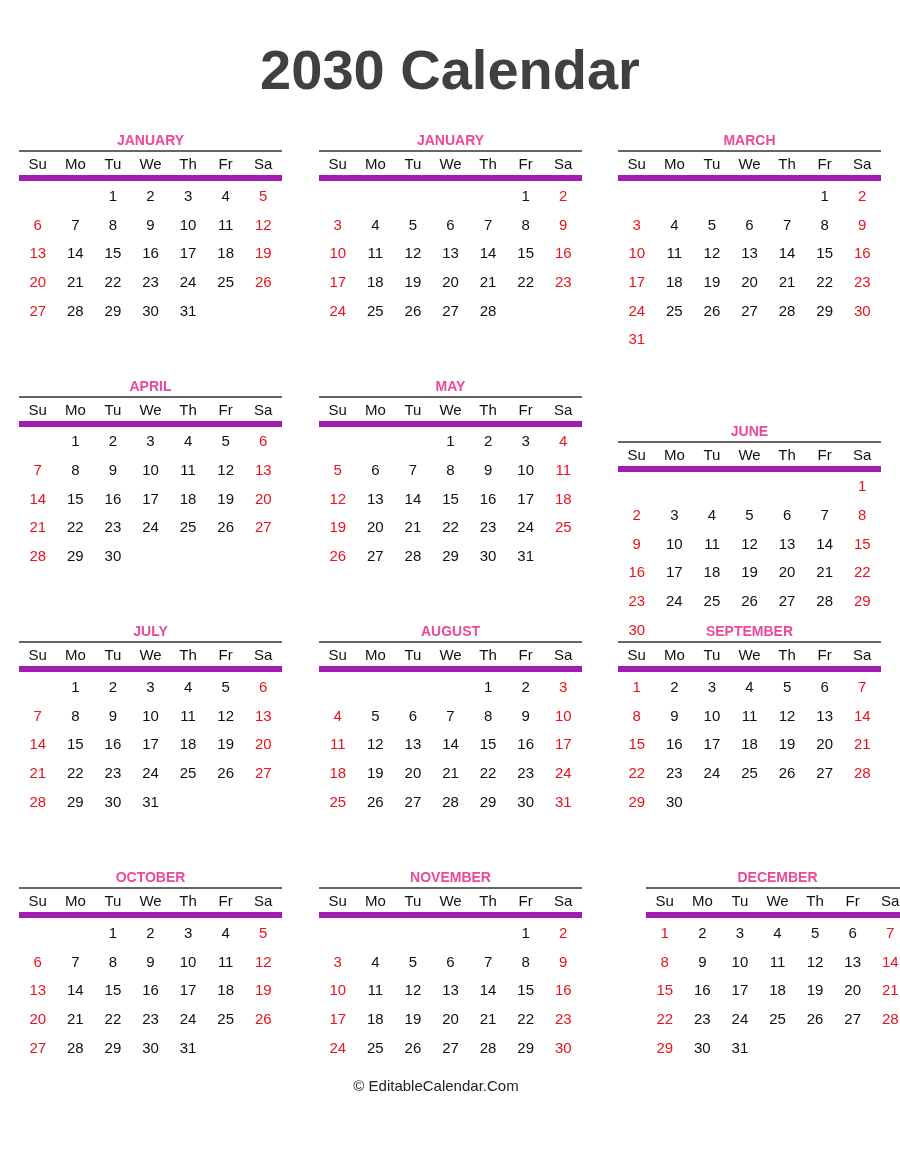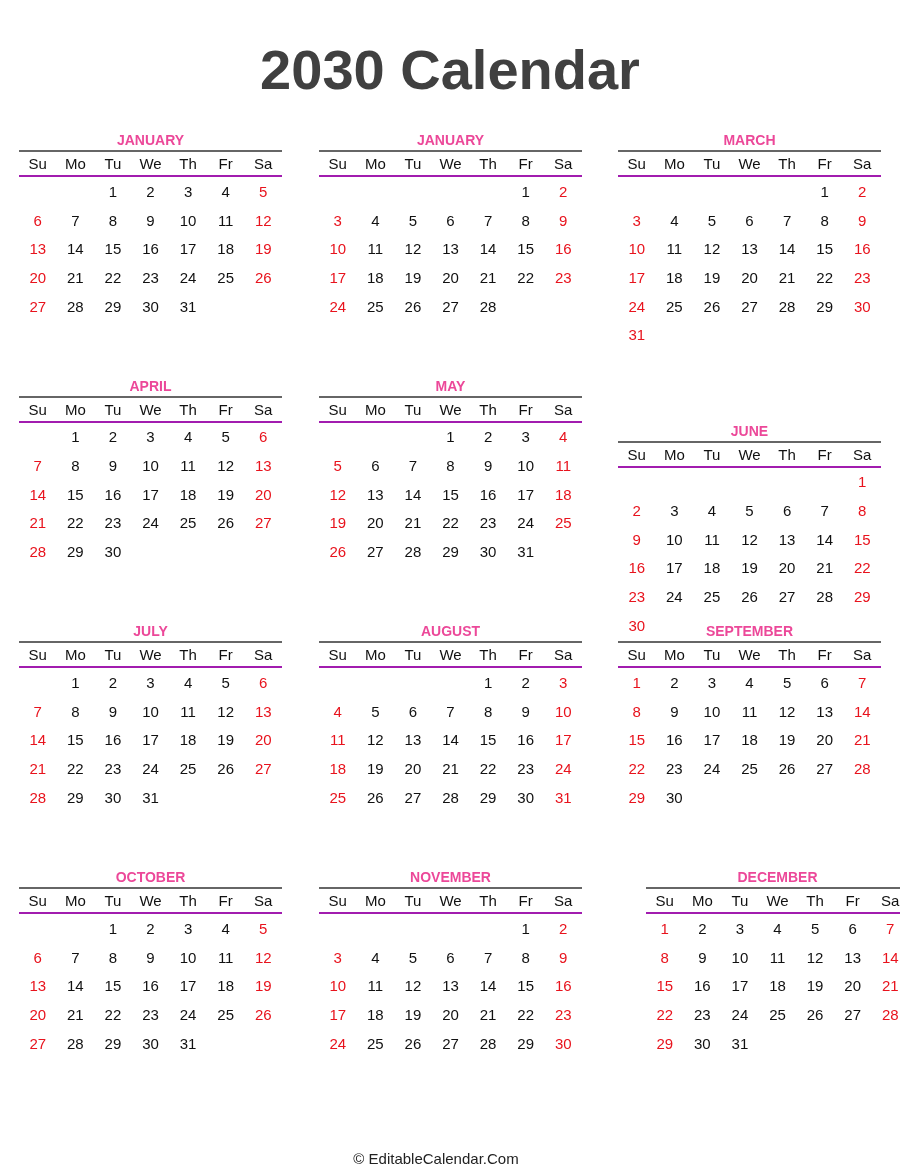--- a/index.html
+++ b/index.html
@@ -1,26 +1,26 @@
 <!DOCTYPE html>
 <html><head>
 <meta charset="utf-8">
 <style>
   html, body { margin: 0; padding: 0; background: #ffffff; }
   body { width: 900px; height: 1168px; position: relative; font-family: "Liberation Sans", "DejaVu Sans", sans-serif; color: #111; overflow: hidden; }
   .title { position: absolute; top: 30px; left: 0; width: 900px; text-align: center; font-weight: bold; font-size: 56px; line-height: 80px; letter-spacing: 0px; color: #404040; }
   .month { position: absolute; width: 263px; }
   .month-name { text-align: center; font-weight: bold; font-size: 14px; height: 20px; line-height: 20px; color: #ec4899; }
-  .dow-row { display: flex; border-top: 2px solid #666; border-bottom: 2px solid #a21caf; height: 23px; align-items: center; margin-top: 0px; }
+  .dow-row { display: flex; border-top: 2px solid #666; border-bottom: 6px solid #a21caf; height: 23px; align-items: center; margin-top: 0px; }
   .dow { flex: 1; text-align: center; font-size: 15px; color: #111; }
   .weeks { }
   .week { display: flex; height: 28.7px; align-items: center; }
   .day { flex: 1; text-align: center; font-size: 15px; color: #111; }
   .day.weekend { color: #e8131d; }
-  .footer { position: absolute; top: 1150px; left: 0; width: 872px; text-align: center; font-size: 15px; color: #222; }
+  .footer { position: absolute; top: 1077px; left: 0; width: 872px; text-align: center; font-size: 15px; color: #222; }
 </style>
 </head>
 <body>
 
 <div class="title">2030 Calendar</div>
 
 <div id="months-container">
     <div class="month" style="left: 19px; top: 130px;">
       <div class="month-name">JANUARY</div>
       <div class="dow-row">

